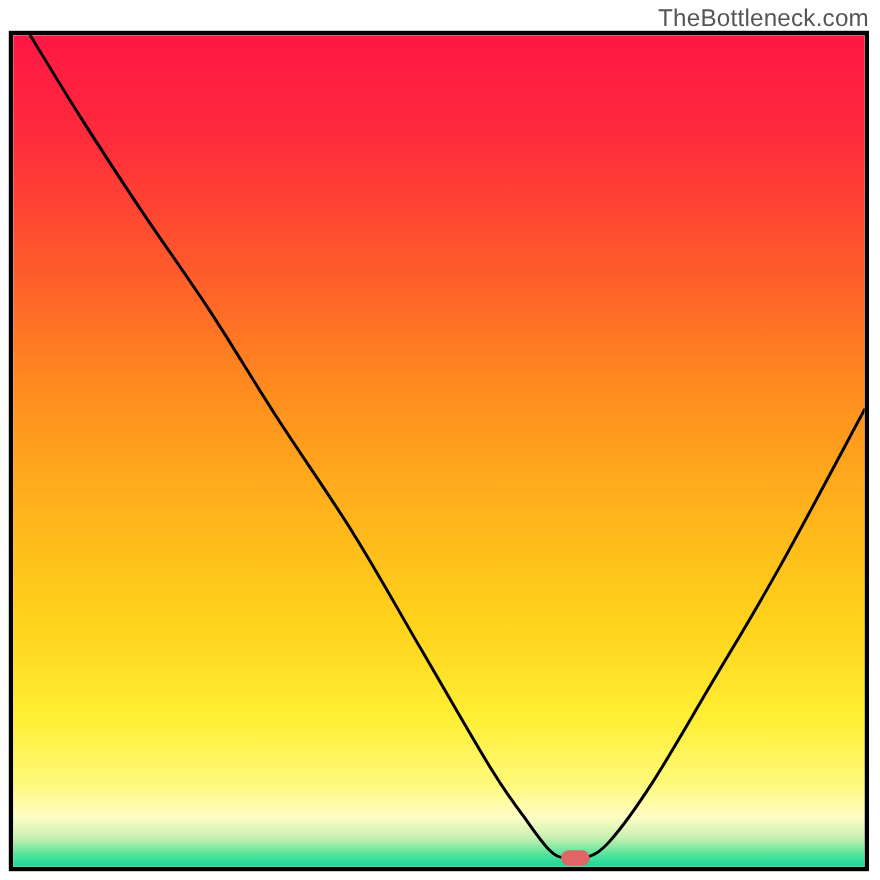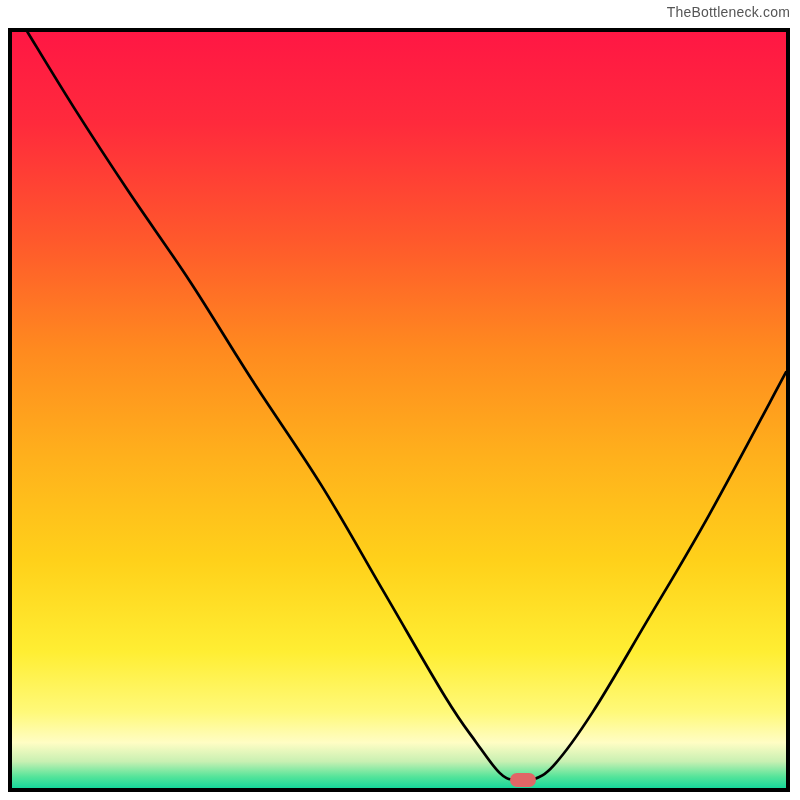--- a/index.html
+++ b/index.html
@@ -13,21 +13,21 @@
   }
   .container {
     position: relative;
     width: 800px;
     height: 800px;
   }
   .watermark {
     position: absolute;
     top: 4px;
     right: 10px;
-    font-size: 14px;
+    font-size: 22px;
     color: #555;
     font-weight: 500;
     letter-spacing: 0.2px;
     z-index: 10;
   }
   .plot-outer {
     position: absolute;
     left: 8px;
     top: 28px;
     width: 782px;

